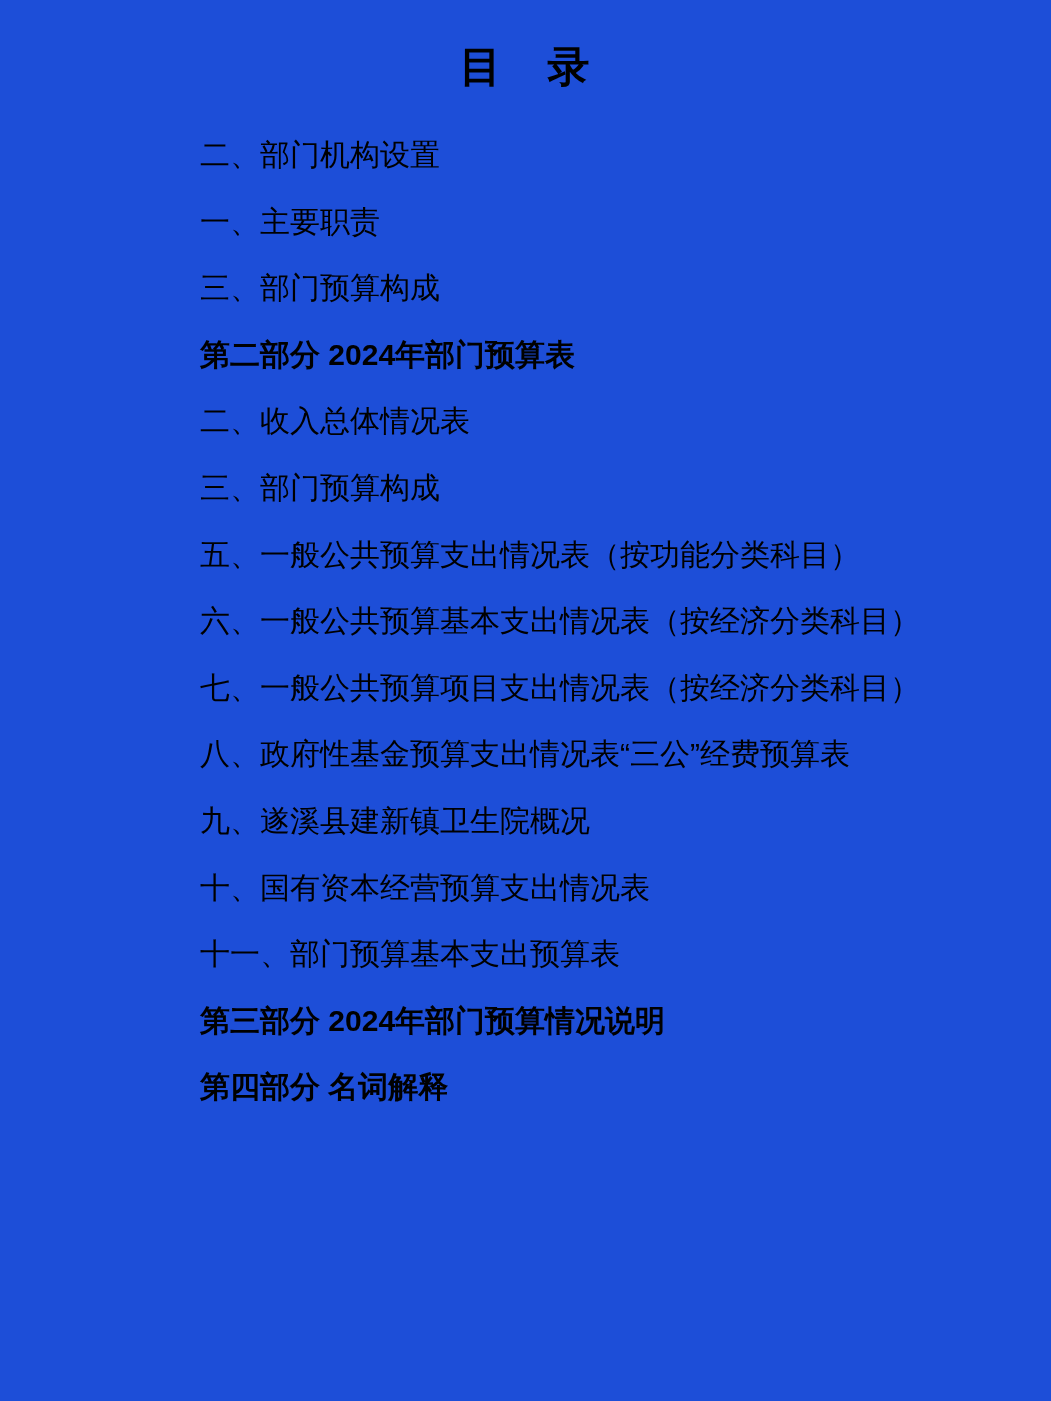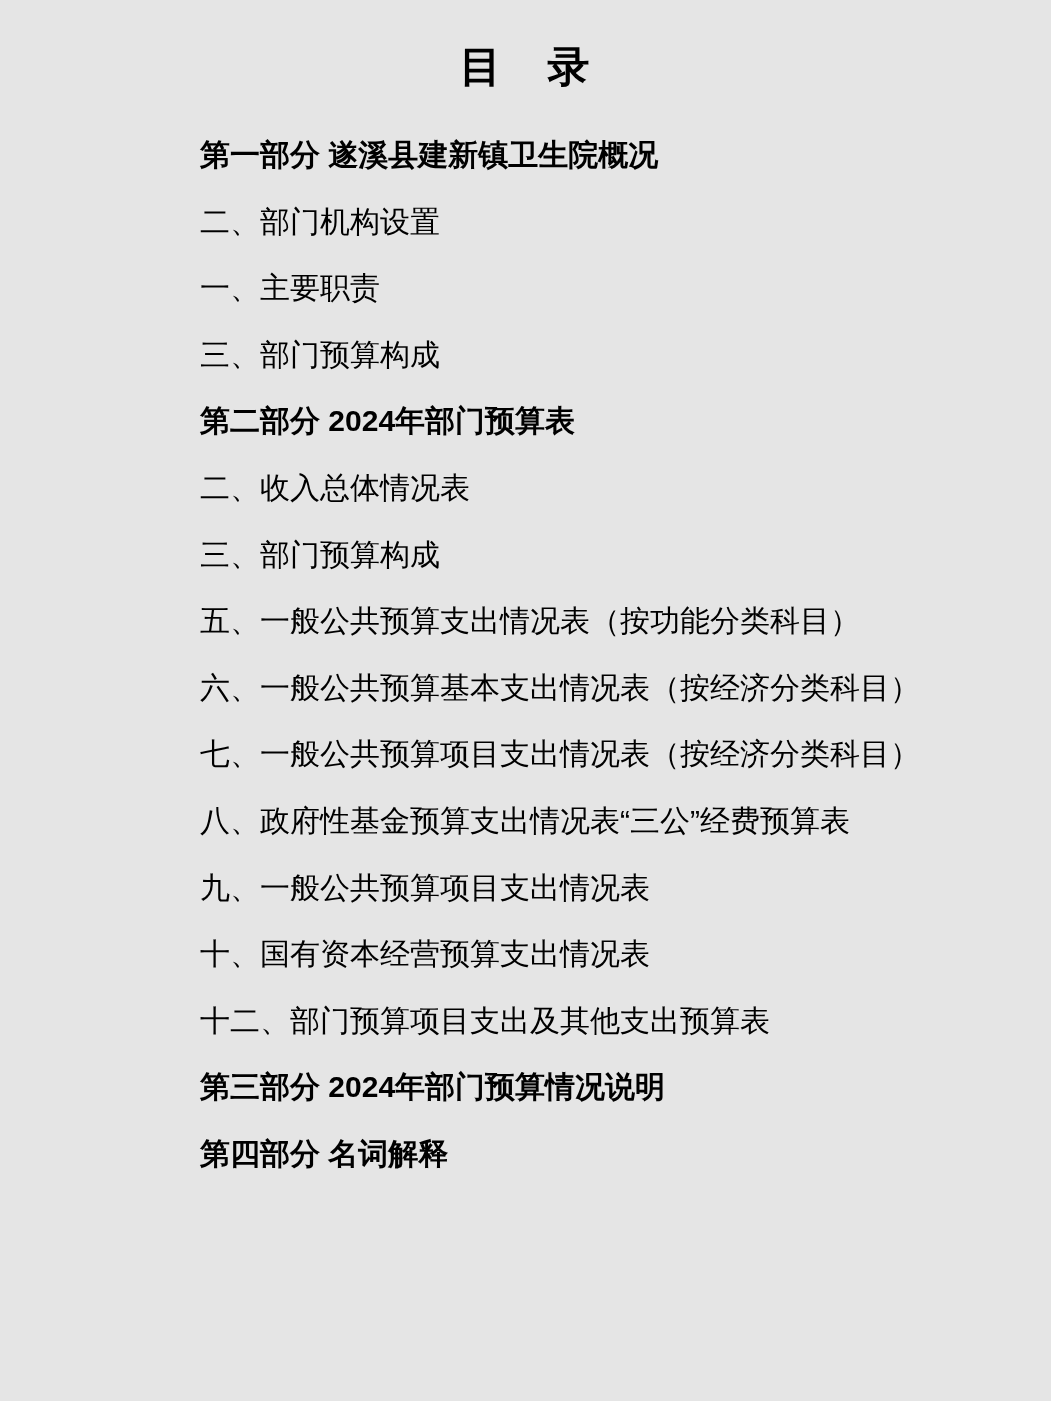--- a/index.html
+++ b/index.html
@@ -1,21 +1,21 @@
 <!DOCTYPE html>
 <html><head>
 <meta charset="utf-8">
 <style>
   * { margin: 0; padding: 0; box-sizing: border-box; }
   html, body { background: #ffffff; }
   .page {
     position: relative;
     width: 1051px;
     height: 1401px;
-    background: #e5e5e5;
+    background: #1d4ed8;
     color: #000000;
     font-family: "Liberation Sans", "DejaVu Sans", sans-serif;
     overflow: hidden;
   }
   .title {
     padding-top: 46px;
     font-size: 42px;
     line-height: 1;
     font-weight: bold;
     text-align: center;
@@ -34,30 +34,29 @@
   .toc-entry.section {
     font-weight: bold;
   }
 </style>
 </head>
 <body>
 
 <div class="page">
   <h1 class="title">目　录</h1>
   <div class="toc" id="toc">
-      <div class="toc-entry section">第一部分 遂溪县建新镇卫生院概况</div>
       <div class="toc-entry item">二、部门机构设置</div>
       <div class="toc-entry item">一、主要职责</div>
       <div class="toc-entry item">三、部门预算构成</div>
       <div class="toc-entry section">第二部分 2024年部门预算表</div>
       <div class="toc-entry item">二、收入总体情况表</div>
       <div class="toc-entry item">三、部门预算构成</div>
       <div class="toc-entry item">五、一般公共预算支出情况表（按功能分类科目）</div>
       <div class="toc-entry item">六、一般公共预算基本支出情况表（按经济分类科目）</div>
       <div class="toc-entry item">七、一般公共预算项目支出情况表（按经济分类科目）</div>
       <div class="toc-entry item">八、政府性基金预算支出情况表“三公”经费预算表</div>
-      <div class="toc-entry item">九、一般公共预算项目支出情况表</div>
+      <div class="toc-entry item">九、遂溪县建新镇卫生院概况</div>
       <div class="toc-entry item">十、国有资本经营预算支出情况表</div>
-      <div class="toc-entry item">十二、部门预算项目支出及其他支出预算表</div>
+      <div class="toc-entry item">十一、部门预算基本支出预算表</div>
       <div class="toc-entry section">第三部分 2024年部门预算情况说明</div>
       <div class="toc-entry section">第四部分 名词解释</div>
     </div>
 </div>
 
 </body></html>

